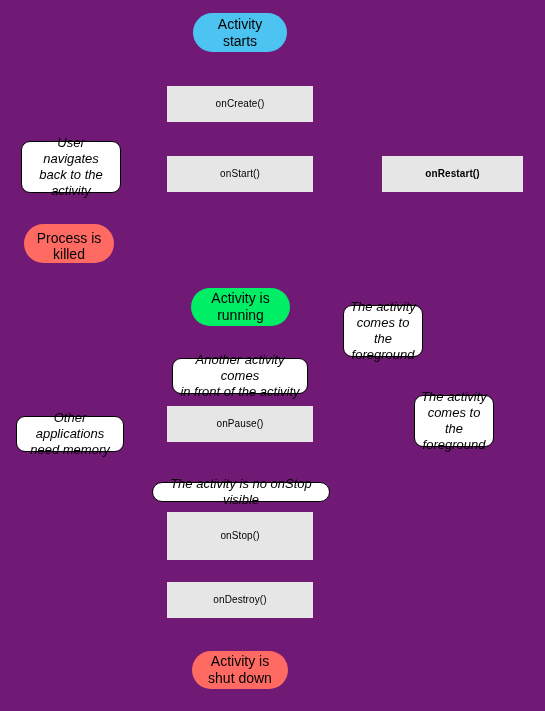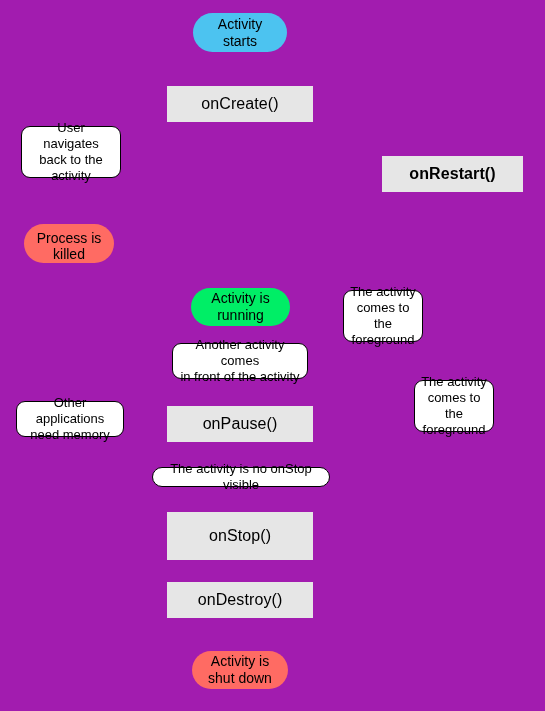--- a/index.html
+++ b/index.html
@@ -4,57 +4,59 @@
 <style>
   html, body {
     margin: 0;
     padding: 0;
     background: #000000;
   }
   #canvas {
     position: relative;
     width: 545px;
     height: 711px;
-    background: #a21caf;
+    background: #701a75;
     overflow: hidden;
     font-family: "Liberation Sans", sans-serif;
   }
   .node {
     position: absolute;
     box-sizing: border-box;
     display: flex;
     align-items: center;
     justify-content: center;
     text-align: center;
     color: #000000;
     line-height: 1.18;
   }
   
   .method-box {
     background: #E6E6E6;
     border: 0;
-    font-size: 16px;
+    font-size: 10px;
     letter-spacing: 0.1px;
   }
   
   .state-pill {
     border-radius: 999px;
     font-size: 14px;
   }
   .state-start   { background: #4CC3F0; }
   .state-running { background: #00EE66; }
   .state-killed  { background: #FF6B63; }
   
   .callout {
     background: #FFFFFF;
     border: 1.3px solid #000000;
     border-radius: 9px;
+    font-style: italic;
     font-size: 13px;
     padding: 3px 6px;
     line-height: 1.22;
+    margin-top: 15px;
   }
   .callout-pill {
     border-radius: 999px;
     padding: 3px 12px;
     white-space: nowrap;
   }
   .node-label {
     display: block;
     white-space: pre-line;
   }
@@ -72,20 +74,23 @@
   <div class="node method-box" style="left:167px; top:86px; width:146px; height:36px;">
     <span class="node-label">onCreate()</span>
   </div>
 
   <div class="node callout" style="left:21px; top:126px; width:100px; height:52px;">
     <span class="node-label">User navigates
 back to the
 activity</span>
   </div>
 
+  <div class="node method-box" style="left:167px; top:156px; width:146px; height:36px;">
+    <span class="node-label">onStart()</span>
+  </div>
 
   <div class="node method-box" style="left:382px; top:156px; width:141px; height:36px;font-weight:bold;">
     <span class="node-label">onRestart()</span>
   </div>
 
   <div class="node state-pill state-killed" style="left:24px; top:224px; width:90px; height:39px;align-items:flex-end;">
     <span class="node-label">Process is
 killed</span>
   </div>
 

